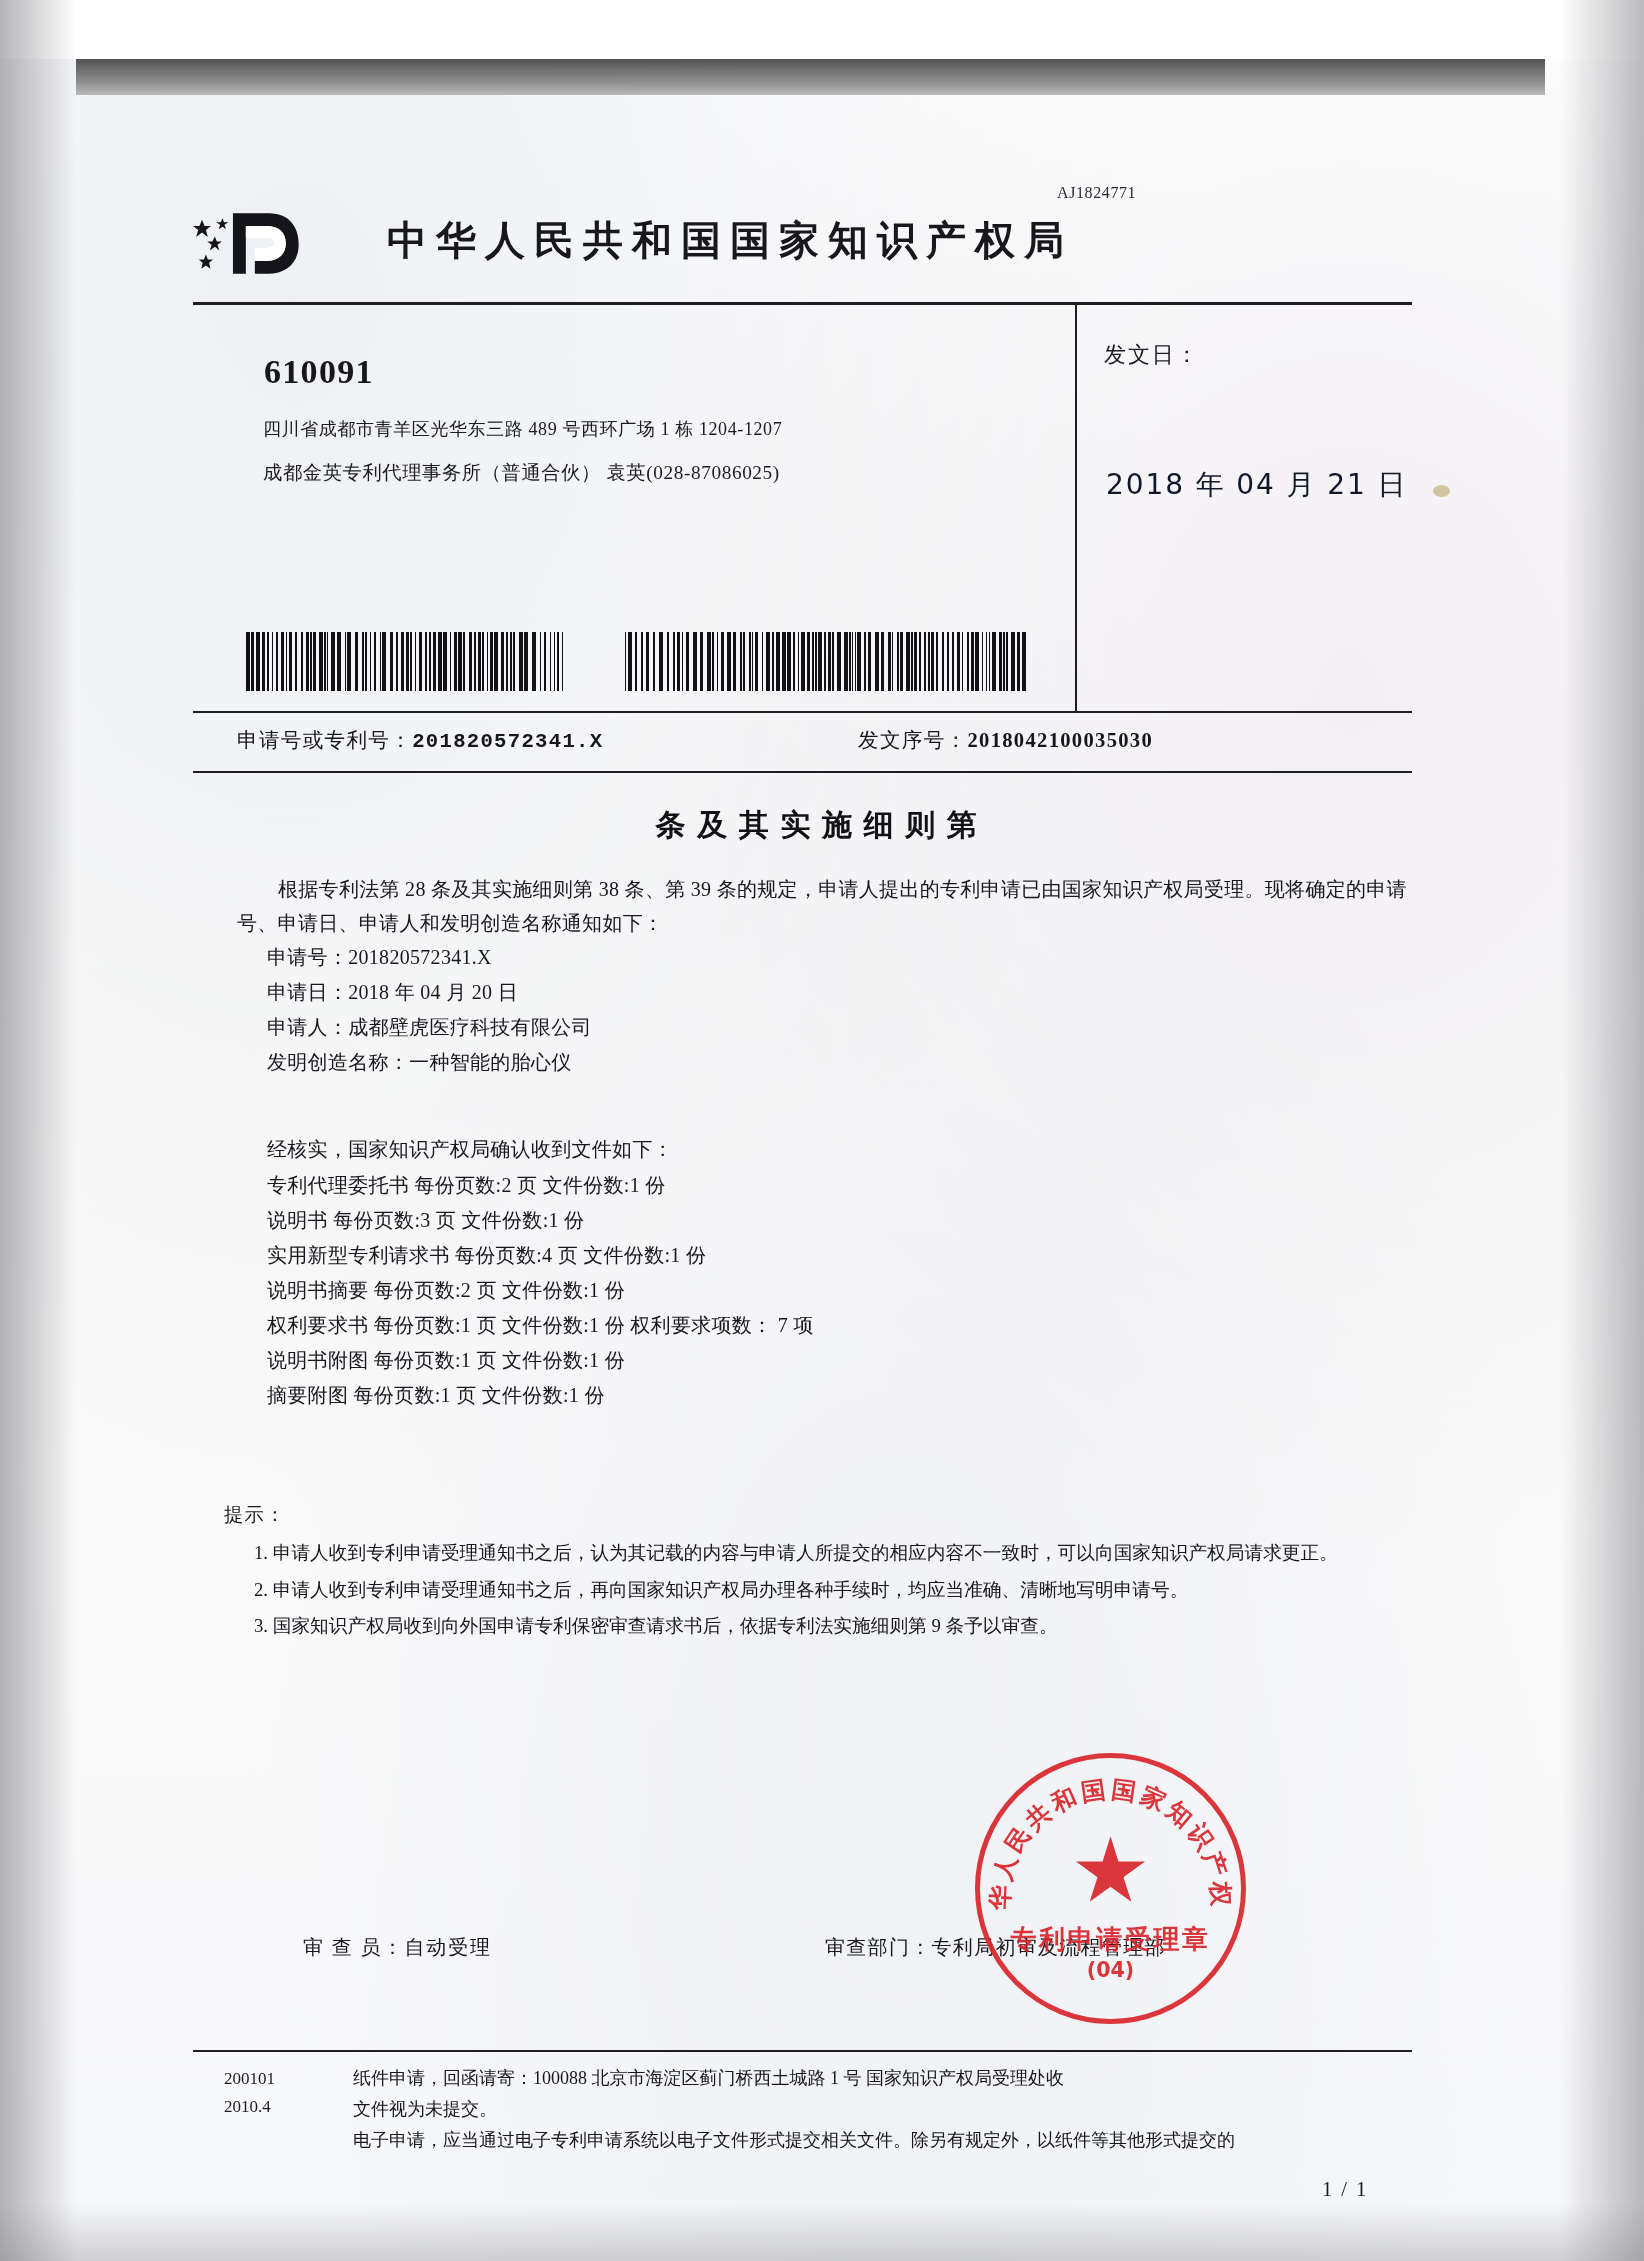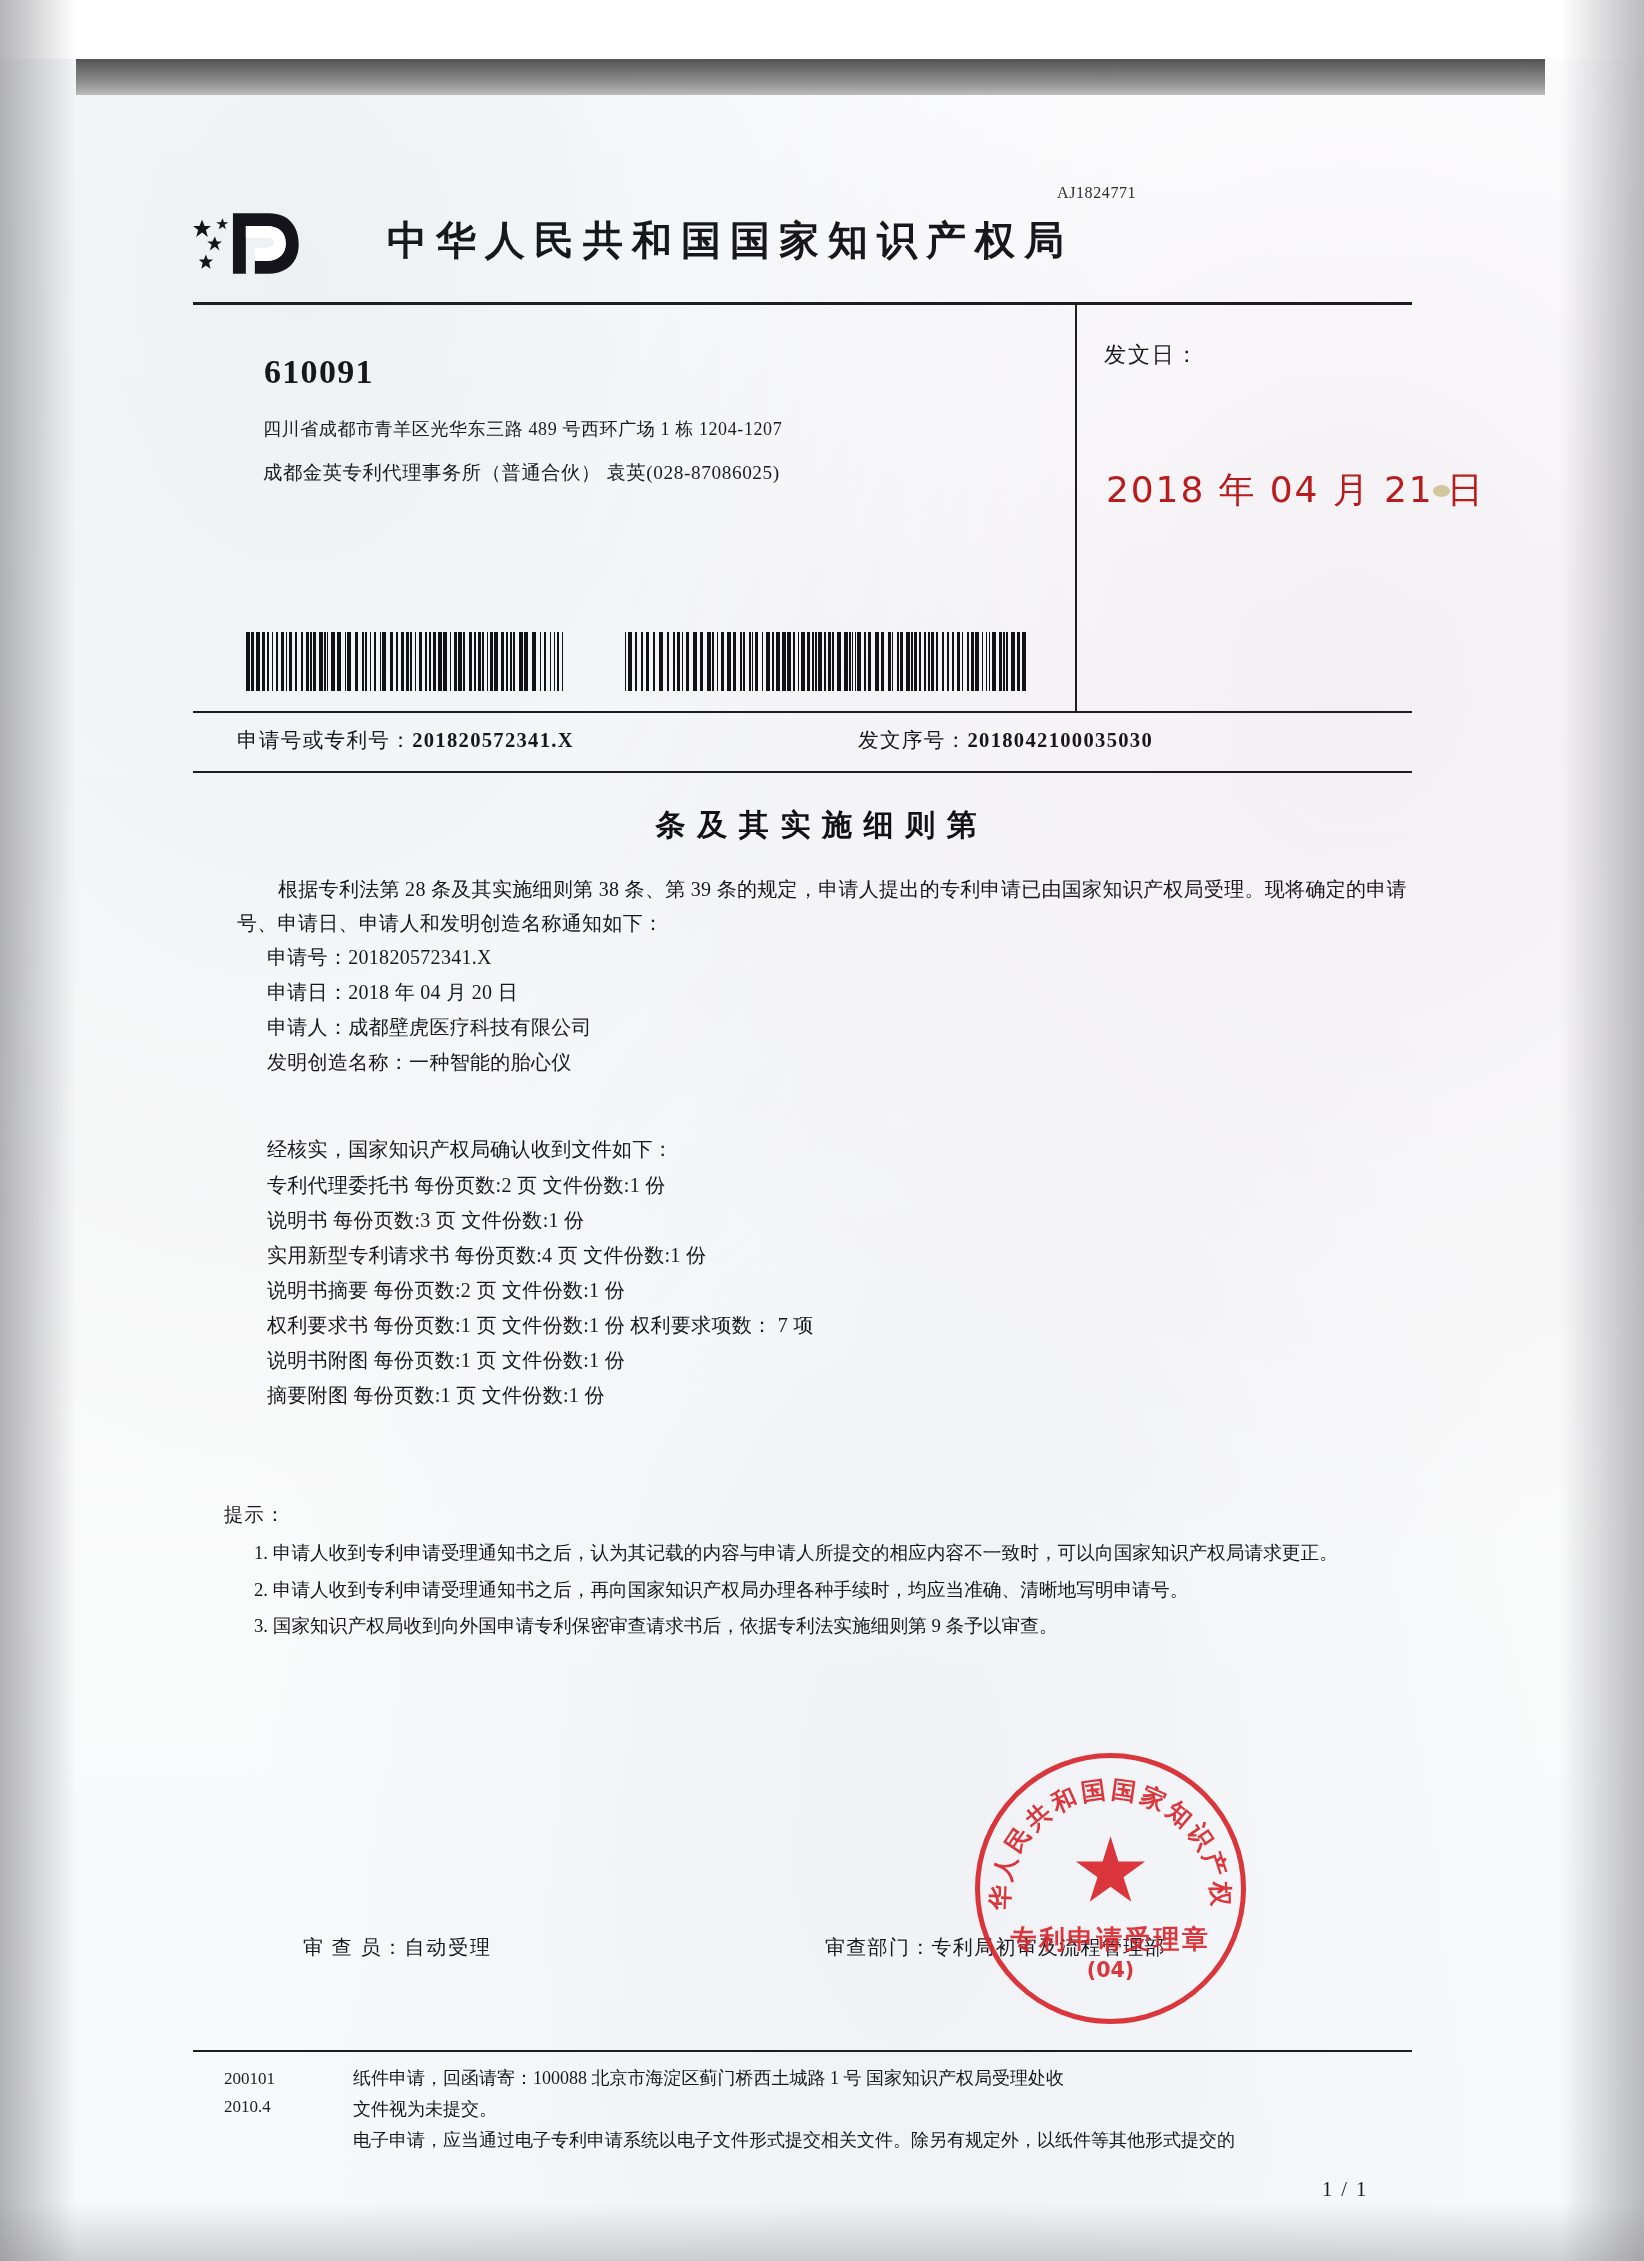--- a/index.html
+++ b/index.html
@@ -143,22 +143,22 @@
     left: 1104px;
     top: 340px;
     font-size: 22px;
     color: #1b1b21;
     letter-spacing: 1.9px;
   }
   .issue-date {
     position: absolute;
     left: 1106px;
     top: 466px;
-    font-size: 36px;
-    color: #b91c1c;
+    font-size: 28px;
+    color: #0f172a;
     letter-spacing: 1.9px;
     font-family: "DejaVu Sans", sans-serif;
   }
 
   
   .barcode {
     position: absolute;
     top: 632px;
     height: 59px;
     overflow: hidden;
@@ -174,21 +174,21 @@
 
   .appno-label {
     position: absolute;
     left: 237px;
     top: 726px;
     font-size: 20.6px;
     color: #16161b;
     letter-spacing: 1.3px;
     white-space: nowrap;
   }
-  .appno-label b { font-weight: bold; }
+  .appno-label b { font-weight: bold; font-family: Liberation Mono, monospace; }
   .serial-label {
     position: absolute;
     left: 858px;
     top: 726px;
     font-size: 20.6px;
     color: #16161b;
     letter-spacing: 1.3px;
     white-space: nowrap;
   }
   .serial-label b { font-weight: bold; }

